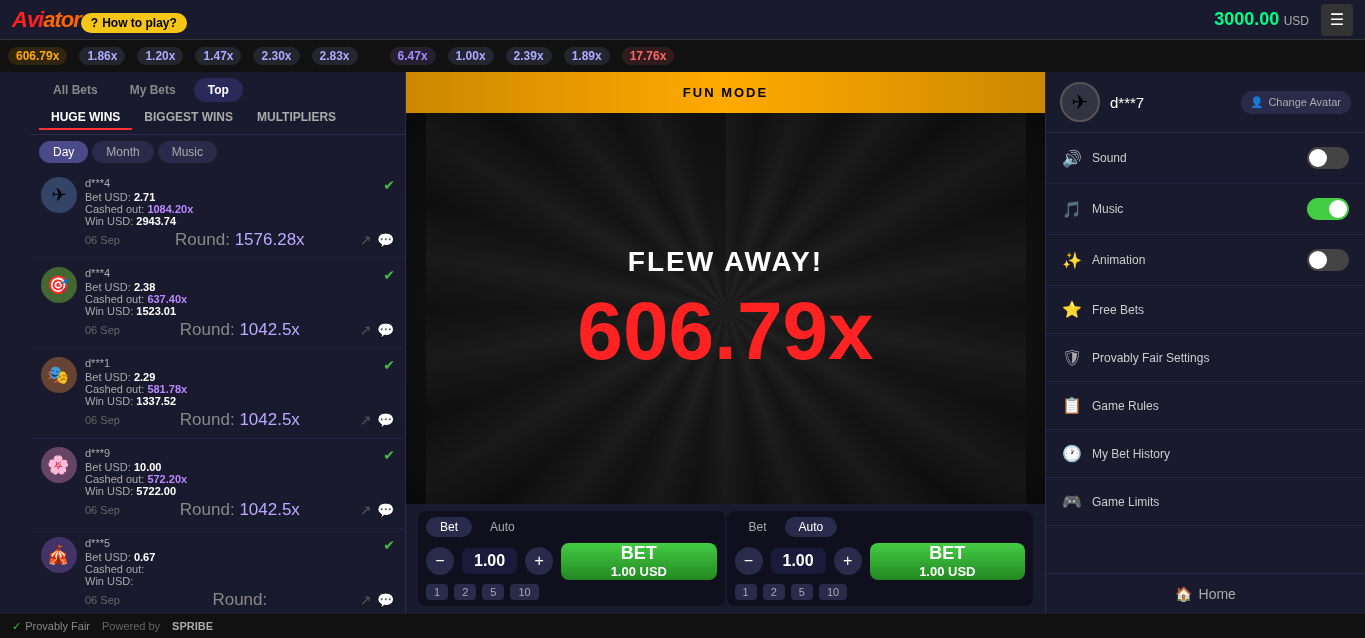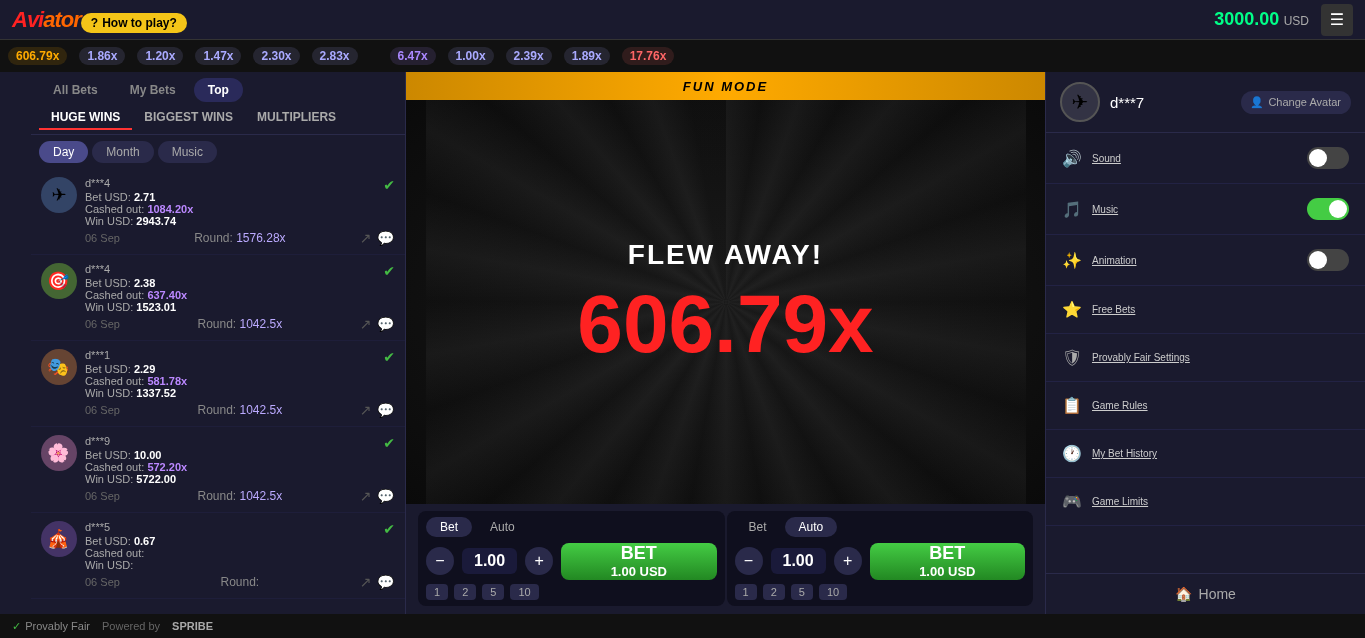--- a/index.html
+++ b/index.html
@@ -157,43 +157,42 @@
     .bet-line span.win { color: #fff; font-weight: bold; }
     .verified-icon { color: #44bb44; font-size: 14px; }
     .bet-footer {
       display: flex;
       align-items: center;
       justify-content: space-between;
       margin-top: 3px;
       padding-left: 44px;
     }
     .bet-date { color: #666; font-size: 11px; }
-    .round-info { color: #888; font-size: 12px; }
+    .round-info { color: #888; font-size: 17px; }
     .round-info span { color: #bbaaff; }
     .share-icons { display: flex; gap: 6px; color: #555; font-size: 14px; cursor: pointer; }
 
     
     .center-game {
       flex: 1;
       display: flex;
       flex-direction: column;
       background: #111;
       position: relative;
     }
     .fun-mode-bar {
       background: linear-gradient(90deg, #cc8800, #ffaa00, #cc8800);
-      height: 28px;
+      height: 41px;
       display: flex;
       align-items: center;
       justify-content: center;
       font-size: 13px;
       font-weight: bold;
       color: #000;
       letter-spacing: 2px;
-      font-style: italic;
     }
     .game-canvas {
       flex: 1;
       background: radial-gradient(ellipse at center, #1a1a1a 0%, #0a0a0a 100%);
       display: flex;
       align-items: center;
       justify-content: center;
       flex-direction: column;
       position: relative;
       overflow: hidden;
@@ -360,21 +359,21 @@
     .menu-list { flex: 1; overflow-y: auto; }
     .menu-item {
       display: flex;
       align-items: center;
       padding: 14px 16px;
       border-bottom: 1px solid #222244;
       cursor: pointer;
       gap: 10px;
     }
     .menu-icon { color: #aaa; font-size: 16px; width: 20px; text-align: center; }
-    .menu-label { color: #ccc; font-size: 10px; flex: 1; text-decoration: underline; }
+    .menu-label { color: #ccc; font-size: 12px; flex: 1; }
     .toggle {
       width: 42px; height: 22px;
       border-radius: 11px;
       position: relative;
       cursor: pointer;
     }
     .toggle.on { background: #44cc44; }
     .toggle.off { background: #444; }
     .toggle-knob {
       width: 18px; height: 18px;

